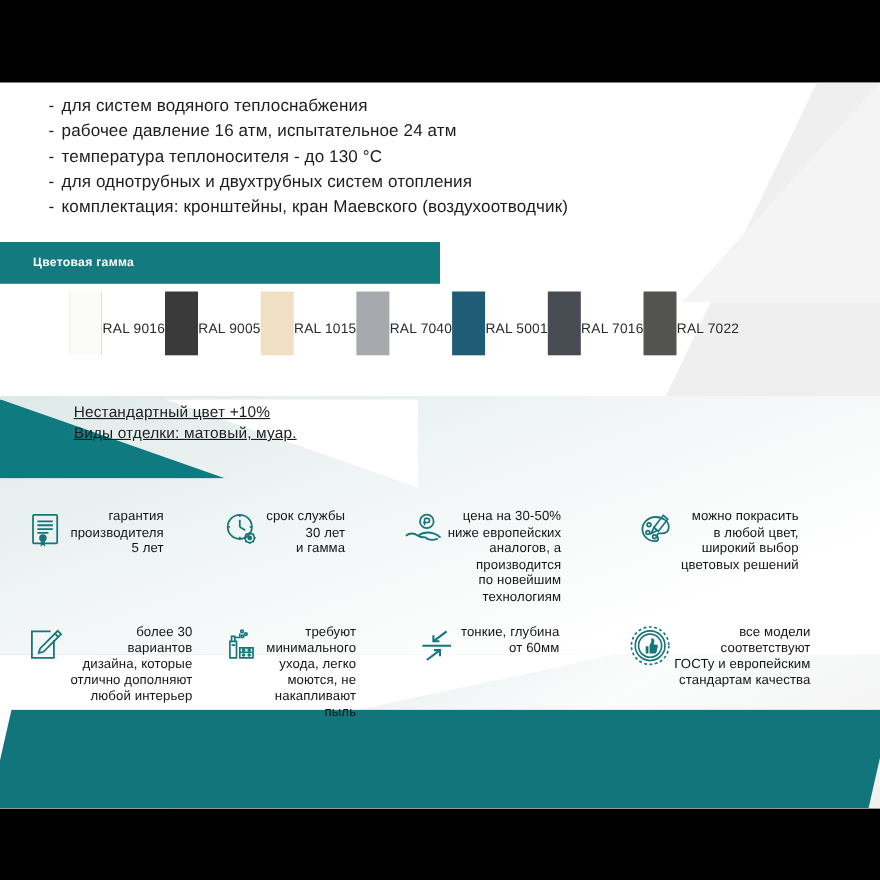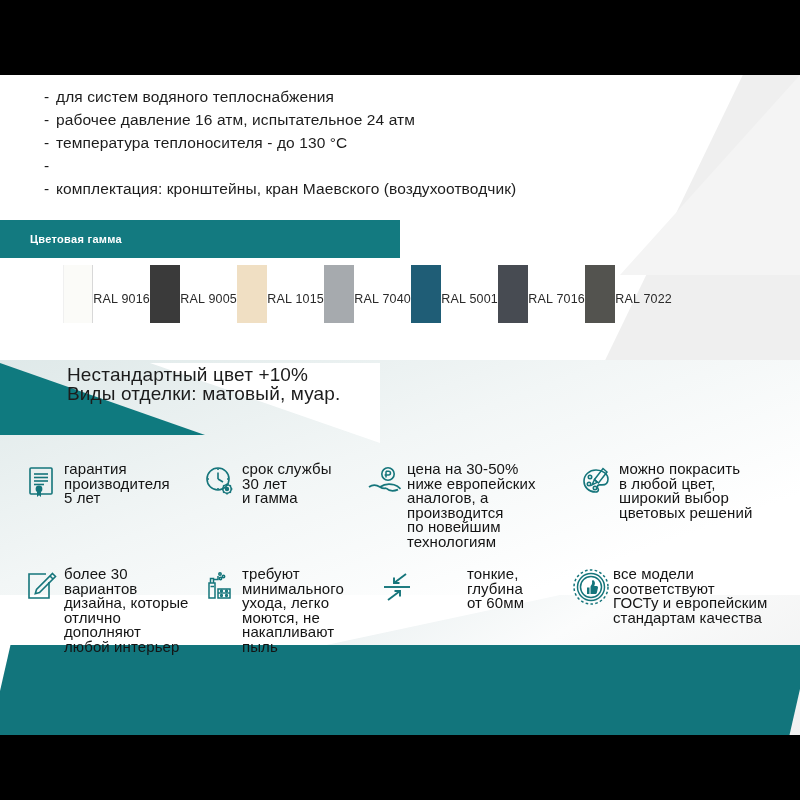--- a/index.html
+++ b/index.html
@@ -181,25 +181,26 @@
     white-space: nowrap;
   }
   
   .notes {
     position: absolute;
     left: 67px;
     top: 290px;
     z-index: 5;
   }
   .note-line {
-    font-size: 19px;
+    font-size: 14px;
     color: #1c1c1c;
     line-height: 19px;
     letter-spacing: 0.15px;
     white-space: nowrap;
+    text-decoration: underline;
   }
   
   .features {
     position: absolute;
     left: 0;
     top: 385px;
     width: 800px;
   }
   .feature-row {
     display: flex;
@@ -216,34 +217,34 @@
     height: 44px;
     display: flex;
     align-items: center;
     justify-content: center;
     color: #15757b;
   }
   .feature-icon svg {
     display: block;
   }
   .feature-text {
-    font-size: 15px;
+    font-size: 12px;
     line-height: 14.5px;
     color: #141414;
-    text-align: left;
+    text-align: right;
     letter-spacing: 0.1px;
     padding-top: 2px;
   }
   .f-r1-c1 { width: 190px; padding-left: 20px; }
   .f-r1-c2 { width: 165px; padding-left: 8px; }
   .f-r1-c3 { width: 210px; padding-left: 8px; }
   .f-r1-c4 { width: 215px; padding-left: 10px; }
   .f-r2-c1 { width: 190px; padding-left: 20px; }
   .f-r2-c2 { width: 165px; padding-left: 8px; }
-  .f-r2-c3 { width: 210px; padding-left: 20px; gap: 48px; }
+  .f-r2-c3 { width: 210px; padding-left: 20px; }
   .f-r2-c4 { width: 215px; padding-left: 4px; }
   .feature-row.row2 { margin-top: 16px; }
   .feature-text .line { display: block; }
 </style>
 </head>
 <body>
 
 <div id="slide">
 
   <div class="canvas">
@@ -266,20 +267,21 @@
       <div class="spec-item">
         <span class="spec-dash">-</span>
         <span>рабочее давление 16 атм, испытательное 24 атм</span>
       </div>
       <div class="spec-item">
         <span class="spec-dash">-</span>
         <span>температура теплоносителя - до 130 °C</span>
       </div>
       <div class="spec-item">
         <span class="spec-dash">-</span>
+        <span>для однотрубных и двухтрубных систем отопления</span>
       </div>
       <div class="spec-item">
         <span class="spec-dash">-</span>
         <span>комплектация: кронштейны, кран Маевского (воздухоотводчик)</span>
       </div>
     </div>
 
     <div class="section-header">
       <span class="section-header-title">Цветовая гамма</span>
     </div>

